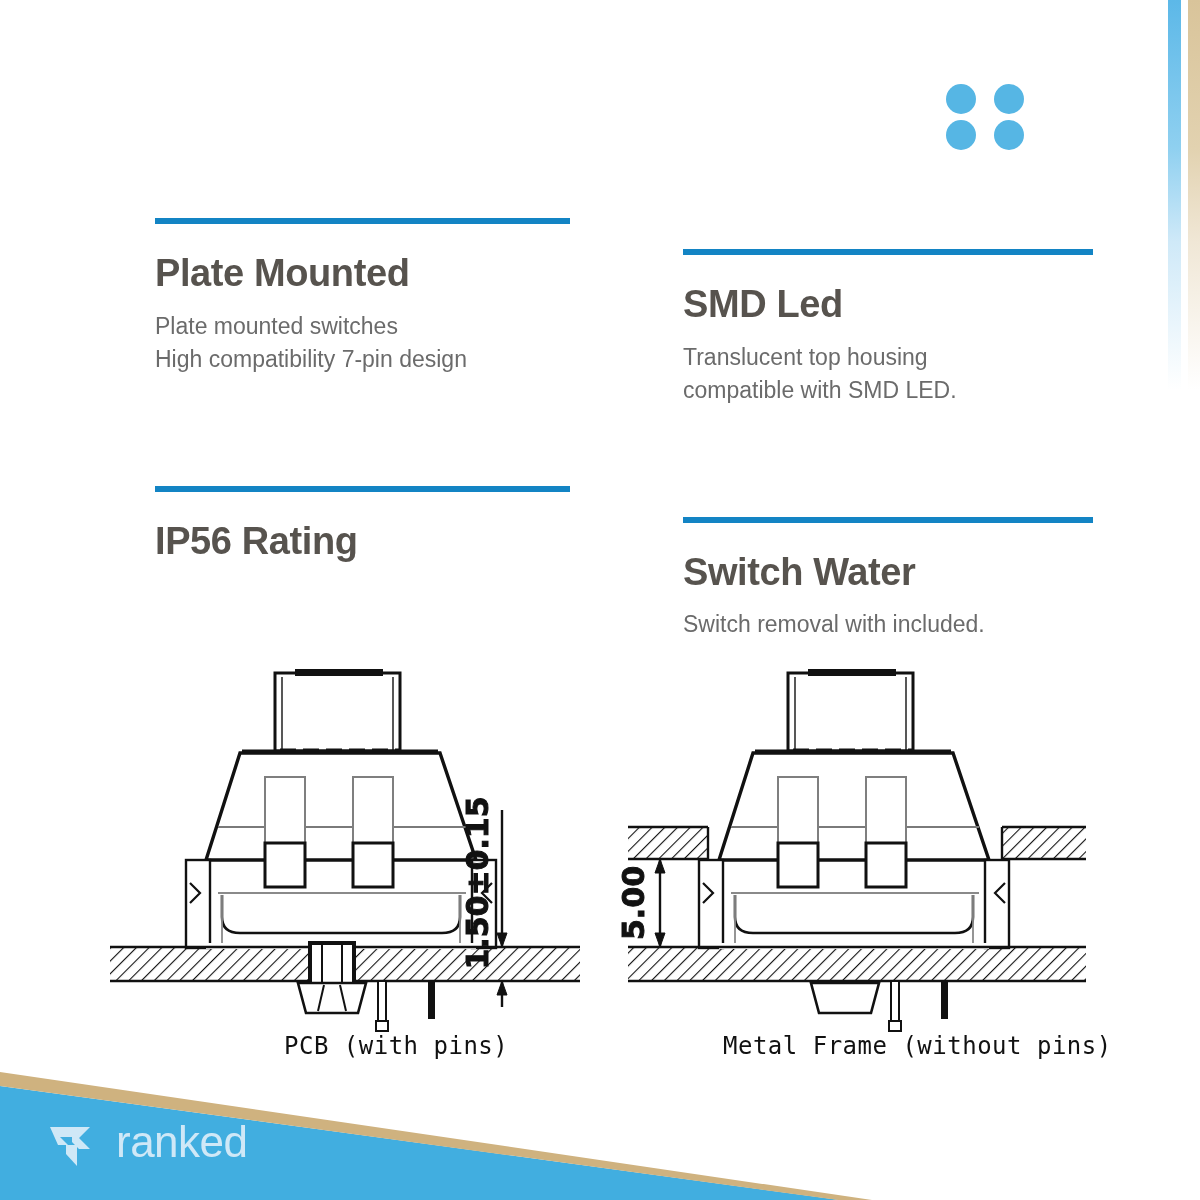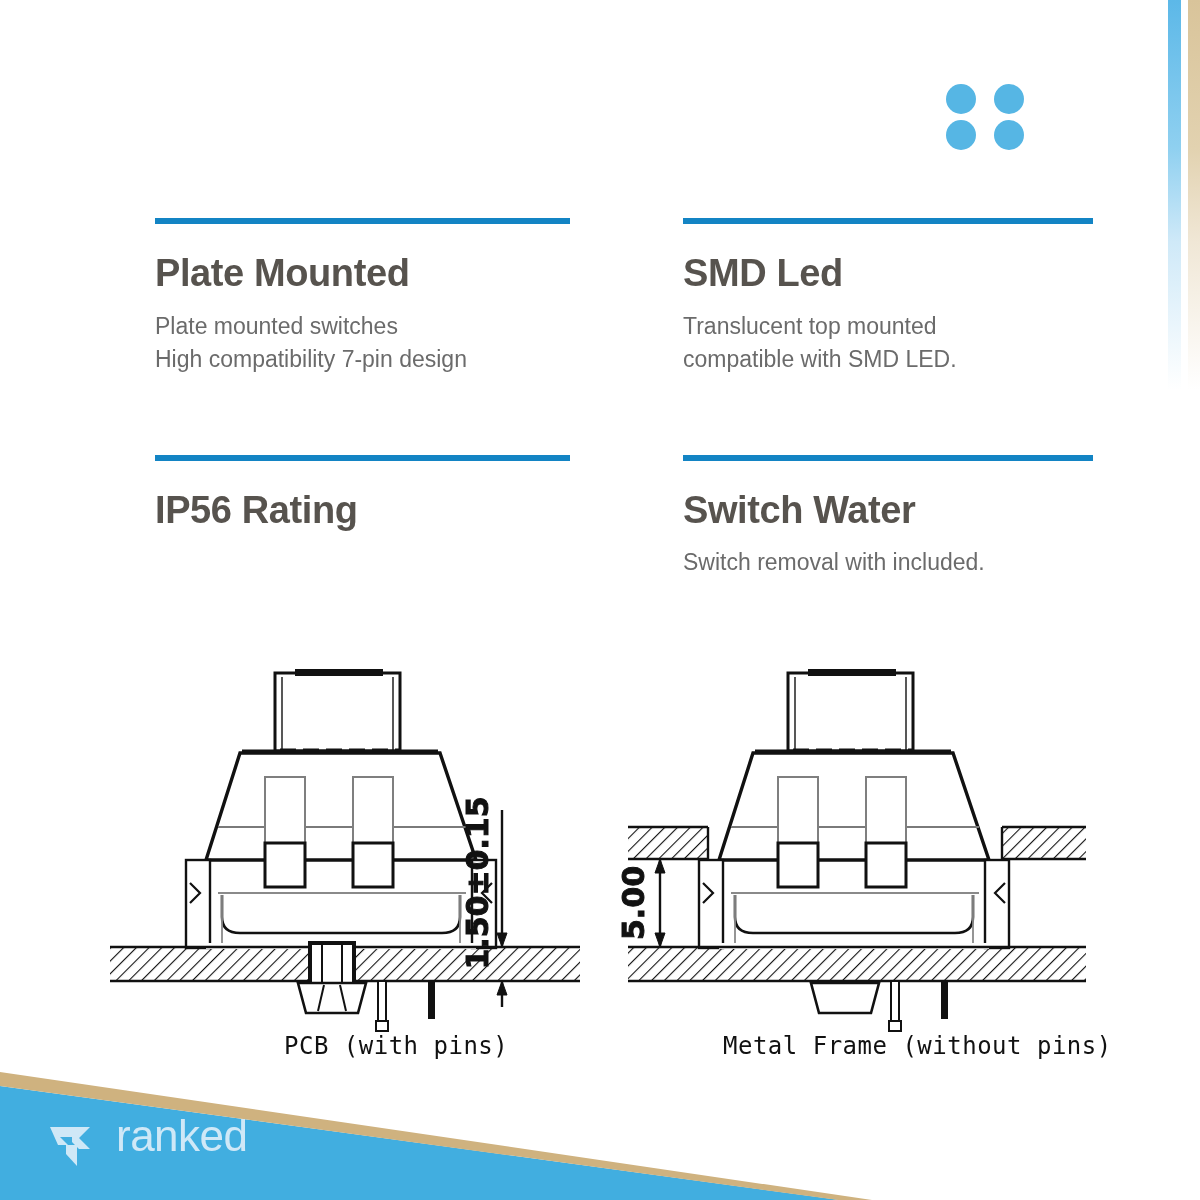--- a/index.html
+++ b/index.html
@@ -105,21 +105,21 @@
   }
   .feature-desc {
     font-size: 23px;
     color: #6b6b6b;
     line-height: 1.45;
     margin: 0;
     white-space: pre-line;
   }
 
   .feature.row1 { padding-bottom: 66px; }
-  .feature.col2 { padding-left: 0; }
+  .feature.col2 { padding-left: 0; margin-top: 31px; }
 
   
   .features > .feature.col2 { margin-left: 58px; }
 
   
   .diagrams {
     position: absolute;
     top: 655px;
     left: 0;
     width: 1200px;
@@ -156,20 +156,21 @@
     height: 160px;
     pointer-events: none;
   }
   .banner svg { display: block; }
 
   .logo {
     position: absolute;
     left: 46px;
     bottom: 30px;
     display: flex;
+    align-items: center;
     gap: 14px;
   }
   .logo-mark { width: 56px; height: 56px; display: block; }
   .logo-text {
     font-size: 44px;
     font-weight: normal;
     color: #cfe8f7;
     letter-spacing: -0.5px;
     line-height: 1;
   }
@@ -196,21 +197,21 @@
     <div class="feature col1 row1">
       <div class="feature-rule"></div>
       <h2 class="feature-title">Plate Mounted</h2>
       <p class="feature-desc">Plate mounted switches
 High compatibility 7-pin design</p>
     </div>
 
     <div class="feature col2 row1">
       <div class="feature-rule"></div>
       <h2 class="feature-title">SMD Led</h2>
-      <p class="feature-desc">Translucent top mounted
+      <p class="feature-desc">Translucent top housing
 compatible with SMD LED.</p>
     </div>
 
     <div class="feature col1 row2">
       <div class="feature-rule"></div>
       <h2 class="feature-title">IP56 Rating</h2>
     </div>
 
     <div class="feature col2 row2">
       <div class="feature-rule"></div>

